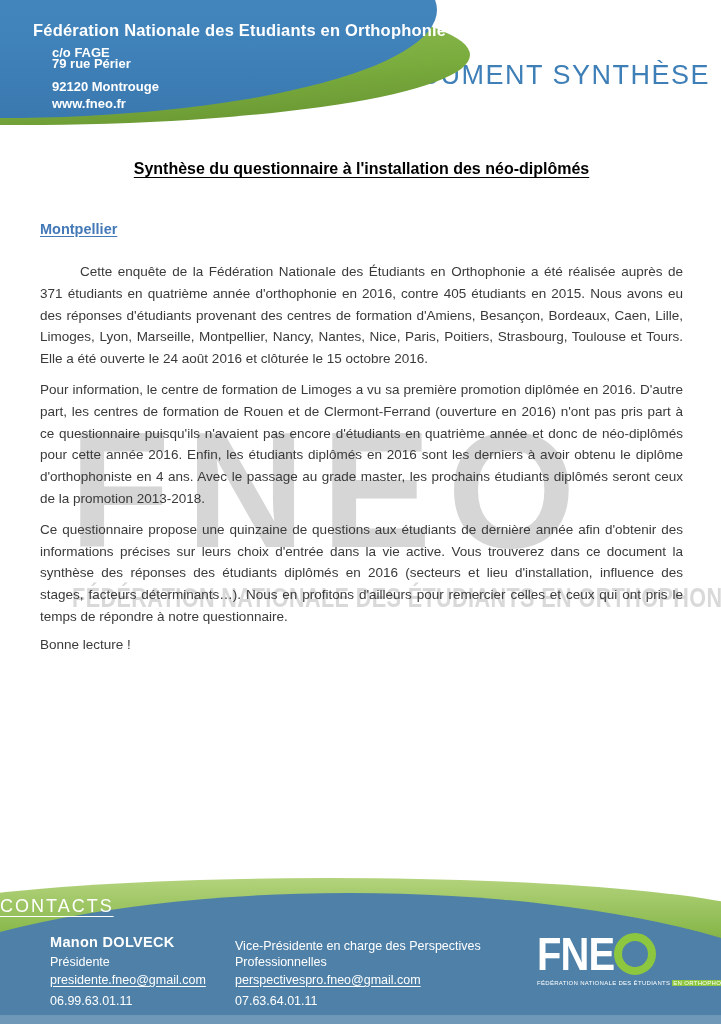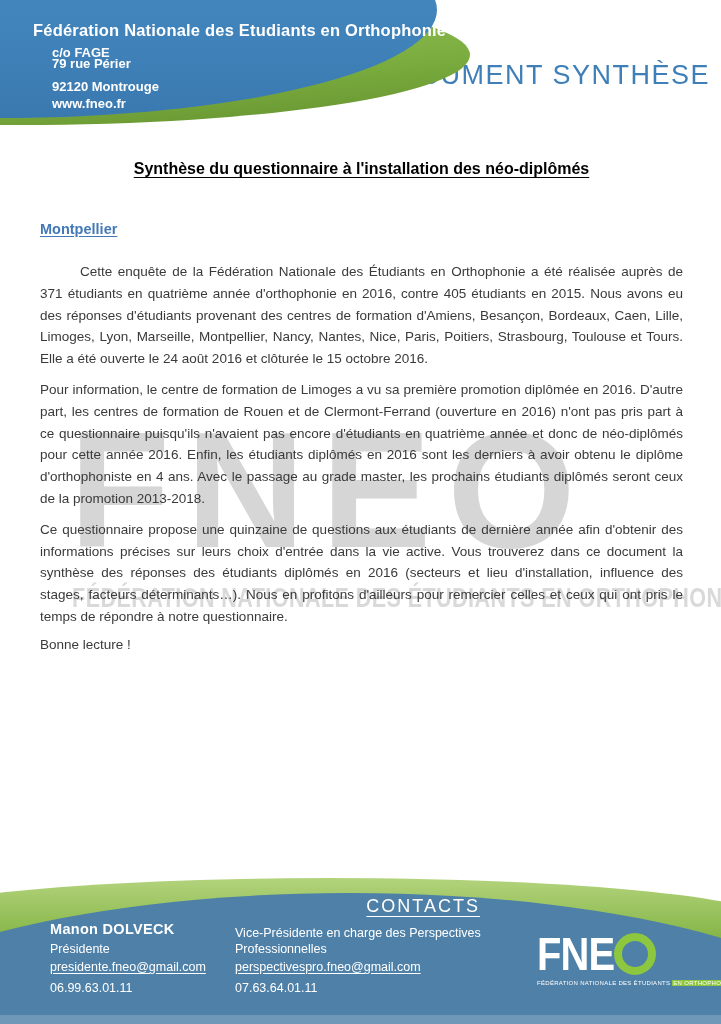--- a/index.html
+++ b/index.html
@@ -88,25 +88,25 @@
   .footer-blue {
     position:absolute; left:-170px; top:15px; width:1040px; height:300px;
     border-radius:50%;
     background:#4e80a8;
   }
   .footer-light-strip {
     position:absolute; left:0; bottom:0; width:721px; height:9px;
     background:rgba(255,255,255,0.18); z-index:6;
   }
   .contacts-heading {
-    position:absolute; left:0; top:18px; width:480px; text-align:right;
+    position:absolute; left:0; top:18px; width:480px; text-align:left;
     font-size:18px; color:#ffffff; letter-spacing:2px;
     text-decoration:underline; text-underline-offset:4px; z-index:5;
   }
-  .contact-col { position:absolute; top:43px; z-index:5; color:#ffffff; }
+  .contact-col { position:absolute; top:56px; z-index:5; color:#ffffff; }
   .contact-col-1 { left:50px; width:180px; }
   .contact-col-2 { left:235px; width:285px; }
   .contact-name { font-size:14.5px; font-weight:bold; letter-spacing:0.3px; }
   .contact-role { margin-top:4px; font-size:12.5px; line-height:16px; }
   .contact-email {
     margin-top:3px; font-size:12.5px; color:#ffffff;
     text-decoration:underline; text-underline-offset:2px; display:inline-block;
   }
   .contact-phone { margin-top:6px; font-size:12.5px; }
   .logo { position:absolute; left:537px; top:52px; z-index:5; }

